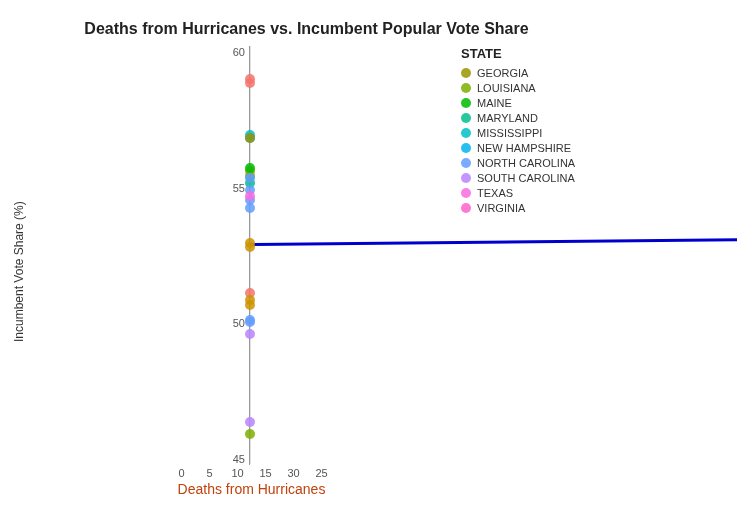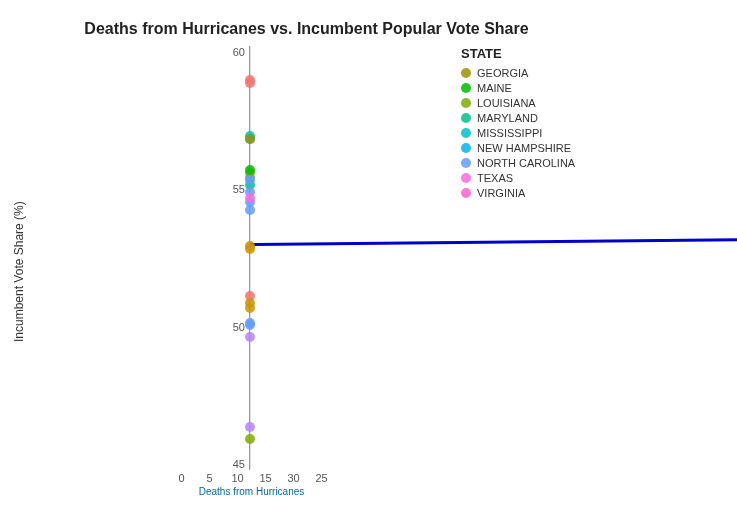--- a/index.html
+++ b/index.html
@@ -95,22 +95,22 @@
       margin-top: 2px;
     }
     .x-tick {
       font-size: 11px;
       color: #555;
       text-align: center;
       width: 28px;
     }
     .x-axis-label {
       text-align: center;
-      font-size: 10px;
-      color: #0369a1;
+      font-size: 14px;
+      color: #c2410c;
       margin-top: 2px;
     }
     .dot {
       position: absolute;
       width: 10px;
       height: 10px;
       border-radius: 50%;
       transform: translate(-50%, -50%);
       opacity: 0.85;
     }
@@ -211,42 +211,46 @@
       <div class="x-axis-label" style="margin-left:32px;">Deaths from Hurricanes</div>
     </div>
     <div class="legend">
       <div class="legend-title">STATE</div>
       <div id="legend-items">
           <div class="legend-item">
             <div class="legend-dot" style="background: rgb(155, 148, 0);"></div>
             <span class="legend-label">GEORGIA</span>
           </div>
           <div class="legend-item">
+            <div class="legend-dot" style="background: rgb(124, 174, 0);"></div>
+            <span class="legend-label">LOUISIANA</span>
+          </div>
+          <div class="legend-item">
             <div class="legend-dot" style="background: rgb(0, 187, 0);"></div>
             <span class="legend-label">MAINE</span>
           </div>
           <div class="legend-item">
-            <div class="legend-dot" style="background: rgb(124, 174, 0);"></div>
-            <span class="legend-label">LOUISIANA</span>
-          </div>
-          <div class="legend-item">
             <div class="legend-dot" style="background: rgb(0, 192, 139);"></div>
             <span class="legend-label">MARYLAND</span>
           </div>
           <div class="legend-item">
             <div class="legend-dot" style="background: rgb(0, 191, 196);"></div>
             <span class="legend-label">MISSISSIPPI</span>
           </div>
           <div class="legend-item">
             <div class="legend-dot" style="background: rgb(0, 180, 240);"></div>
             <span class="legend-label">NEW HAMPSHIRE</span>
           </div>
           <div class="legend-item">
             <div class="legend-dot" style="background: rgb(97, 156, 255);"></div>
             <span class="legend-label">NORTH CAROLINA</span>
+          </div>
+          <div class="legend-item">
+            <div class="legend-dot" style="background: rgb(185, 131, 255);"></div>
+            <span class="legend-label">SOUTH CAROLINA</span>
           </div>
           <div class="legend-item">
             <div class="legend-dot" style="background: rgb(248, 107, 226);"></div>
             <span class="legend-label">TEXAS</span>
           </div>
           <div class="legend-item">
             <div class="legend-dot" style="background: rgb(255, 97, 204);"></div>
             <span class="legend-label">VIRGINIA</span>
           </div>
         </div>

